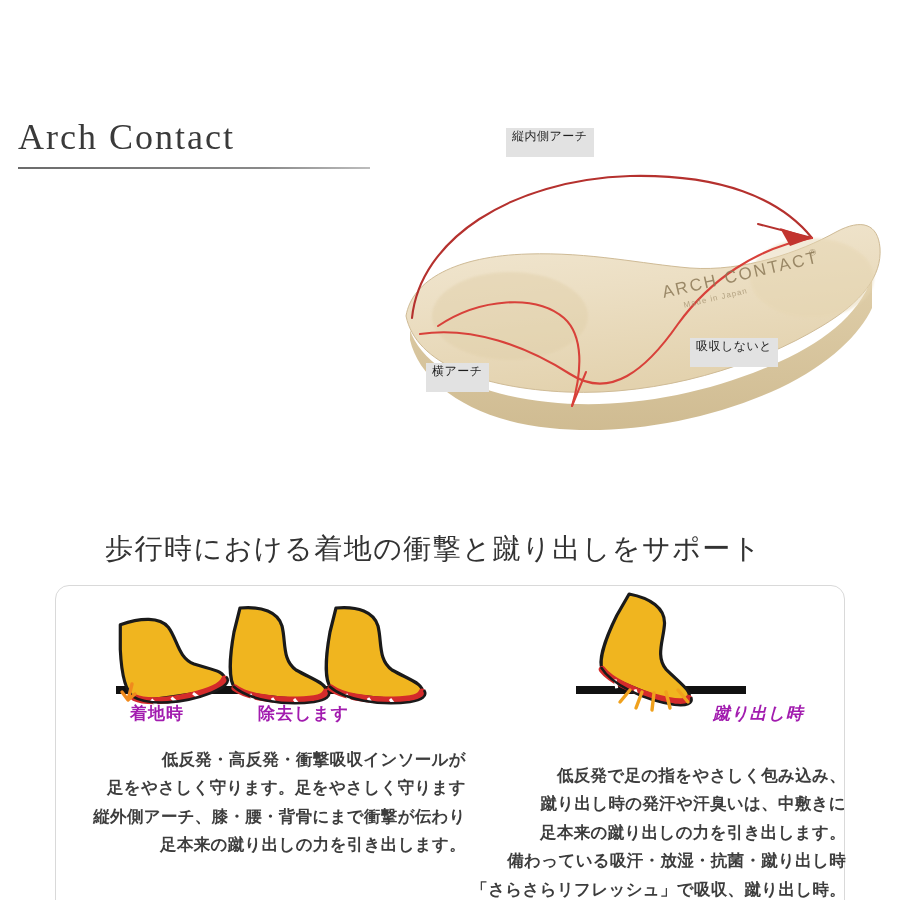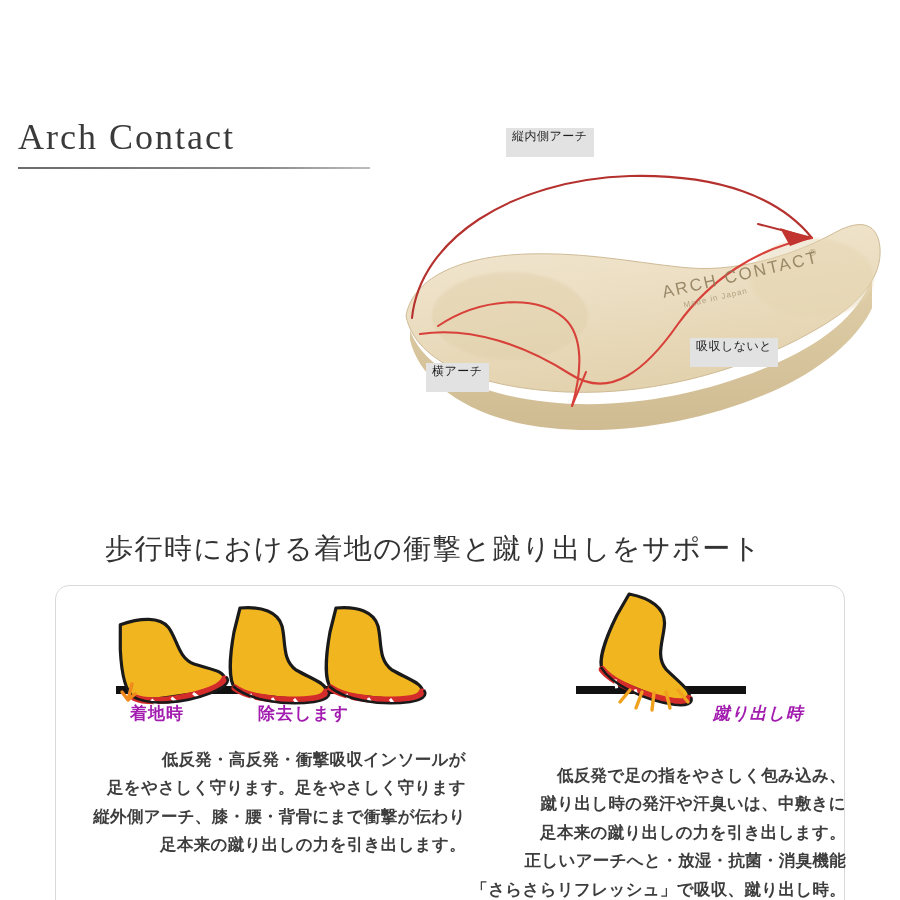--- a/index.html
+++ b/index.html
@@ -236,19 +236,19 @@
           </g>
         </svg>
 
         <div class="step-label" style="left:235px;top:116px;font-style:italic;">蹴り出し時</div>
       </div>
 
       <div class="body-copy copy-right">
         <div>低反発で足の指をやさしく包み込み、</div>
         <div>蹴り出し時の発汗や汗臭いは、中敷きに</div>
         <div>足本来の蹴り出しの力を引き出します。</div>
-        <div>正しいアーチへと・放湿・抗菌・消臭機能</div>
+        <div>備わっている吸汗・放湿・抗菌・蹴り出し時</div>
         <div>「さらさらリフレッシュ」で吸収、蹴り出し時。</div>
       </div>
     </div>
 
   </div>
 </div>
 
 </body></html>

